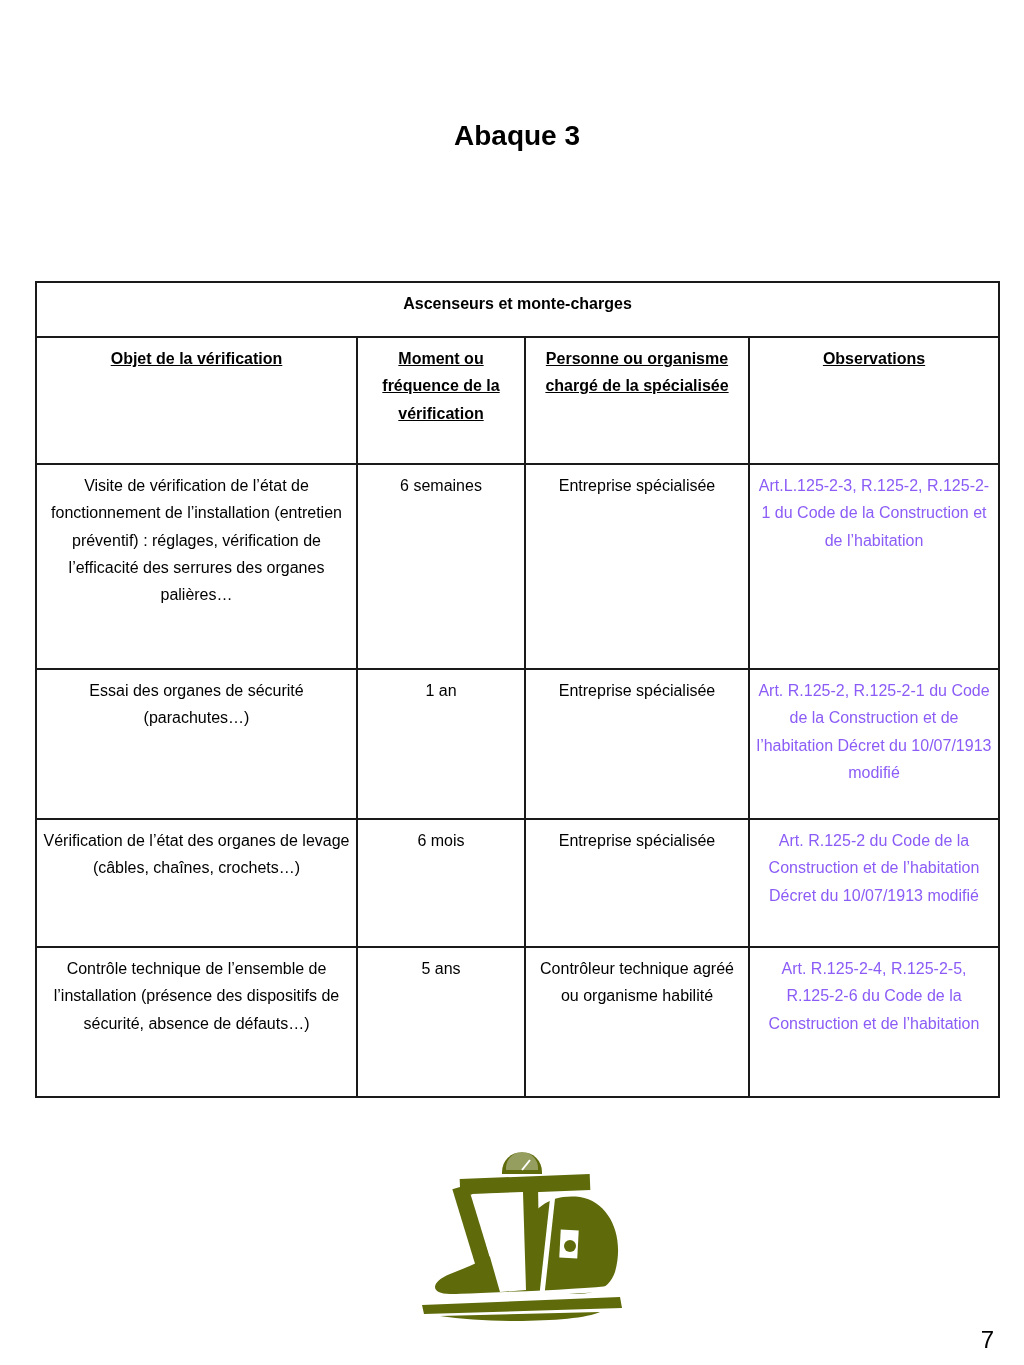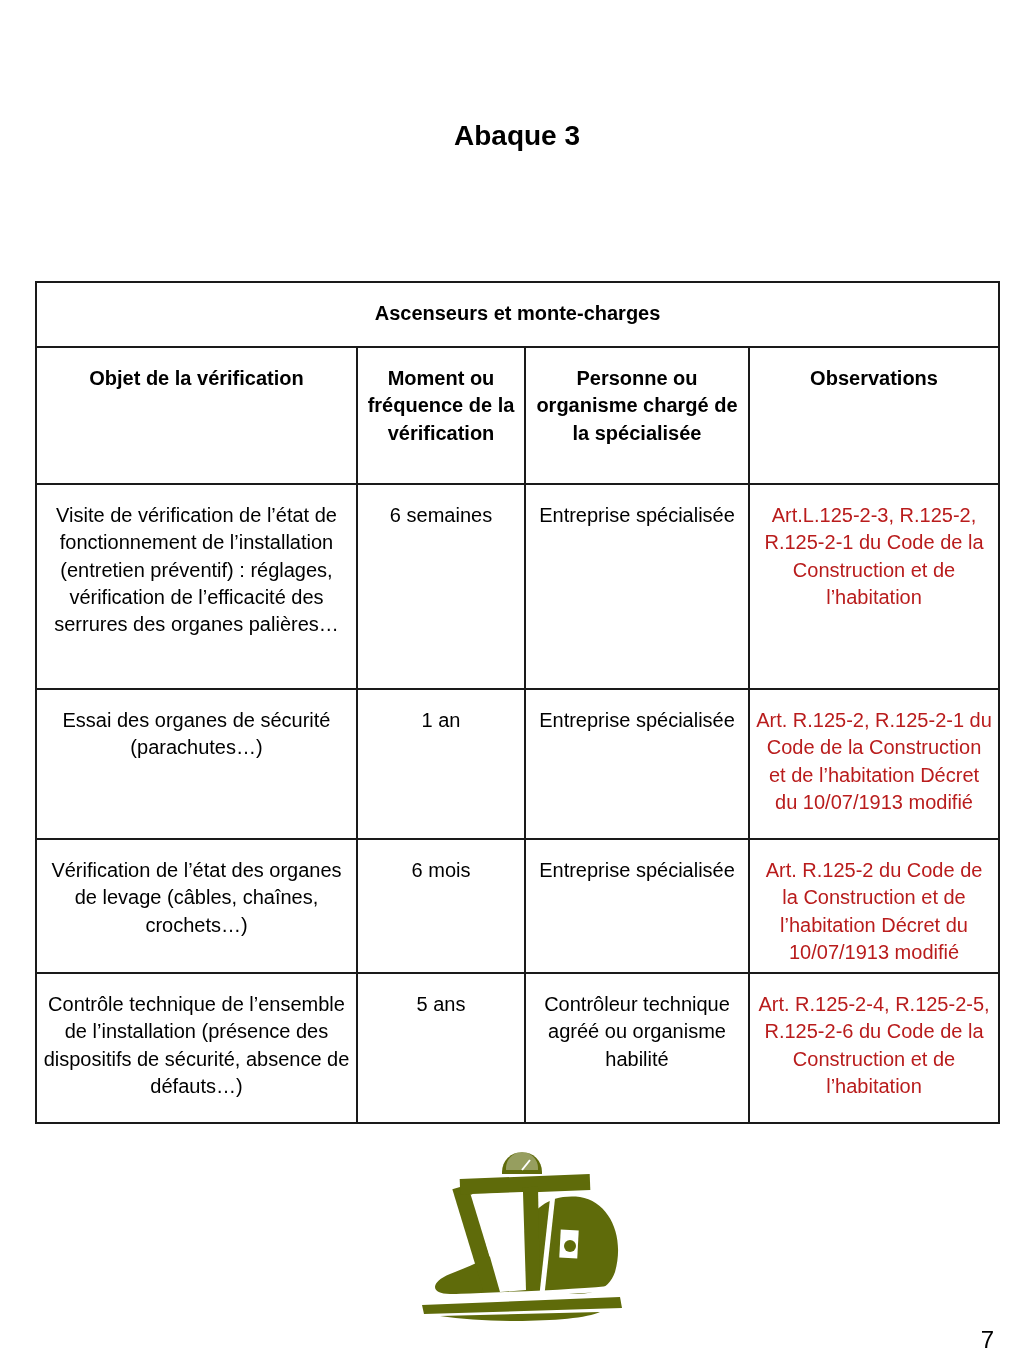--- a/index.html
+++ b/index.html
@@ -33,36 +33,37 @@
   }
   table.checks {
     border-collapse: collapse;
     width: 963px;
     table-layout: fixed;
   }
   table.checks td, table.checks th {
     border: 2px solid #1a1a1a;
     text-align: center;
     vertical-align: top;
-    font-size: 20px;
+    font-size: 16px;
     line-height: 27.3px;
-    padding: 17px 6px 6px 6px;
+    padding: 7px 6px 6px 6px;
   }
   table.checks th {
     font-weight: bold;
   }
   .caption-row th {
     height: 40px;
     padding-top: 8px;
   }
   .head-row th {
     height: 112px;
+    text-decoration: underline;
   }
   .obs {
-    color: #b91c1c;
+    color: #8b5cf6;
     border-radius: 7px;
   }
   .logo {
     position: absolute;
     left: 410px;
     top: 1142px;
     width: 225px;
     height: 180px;
   }
   .page-number {

